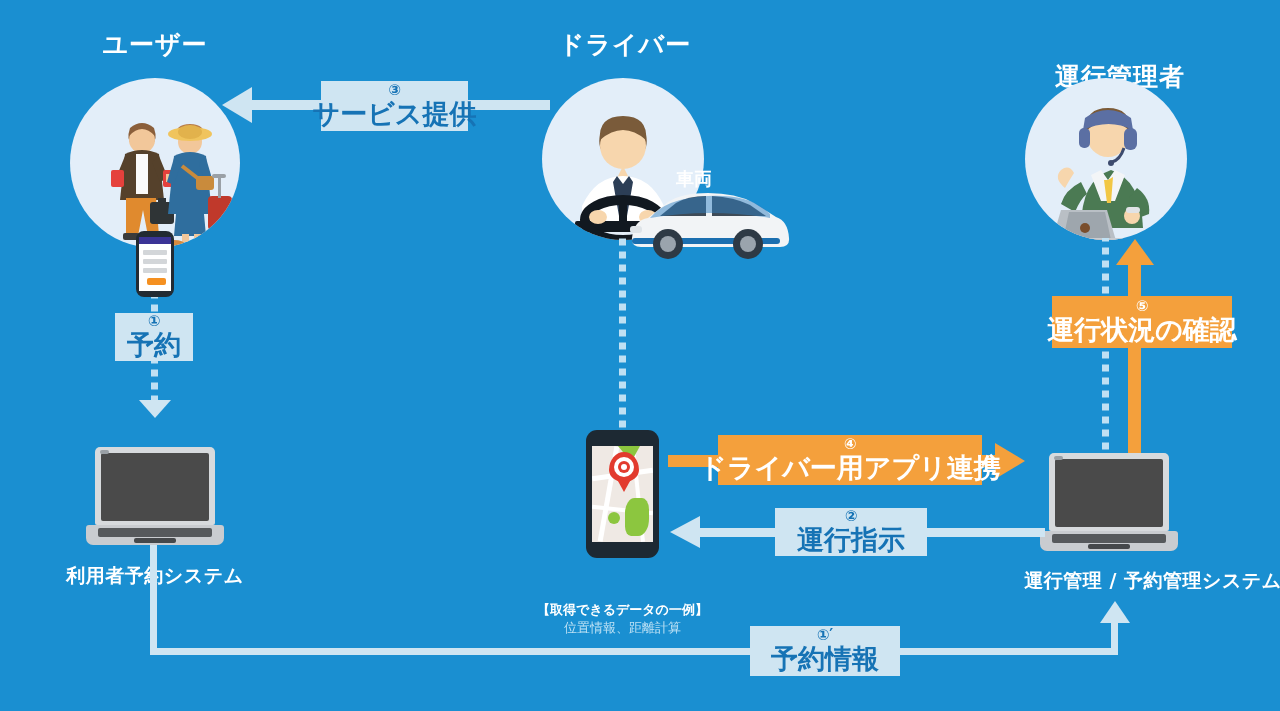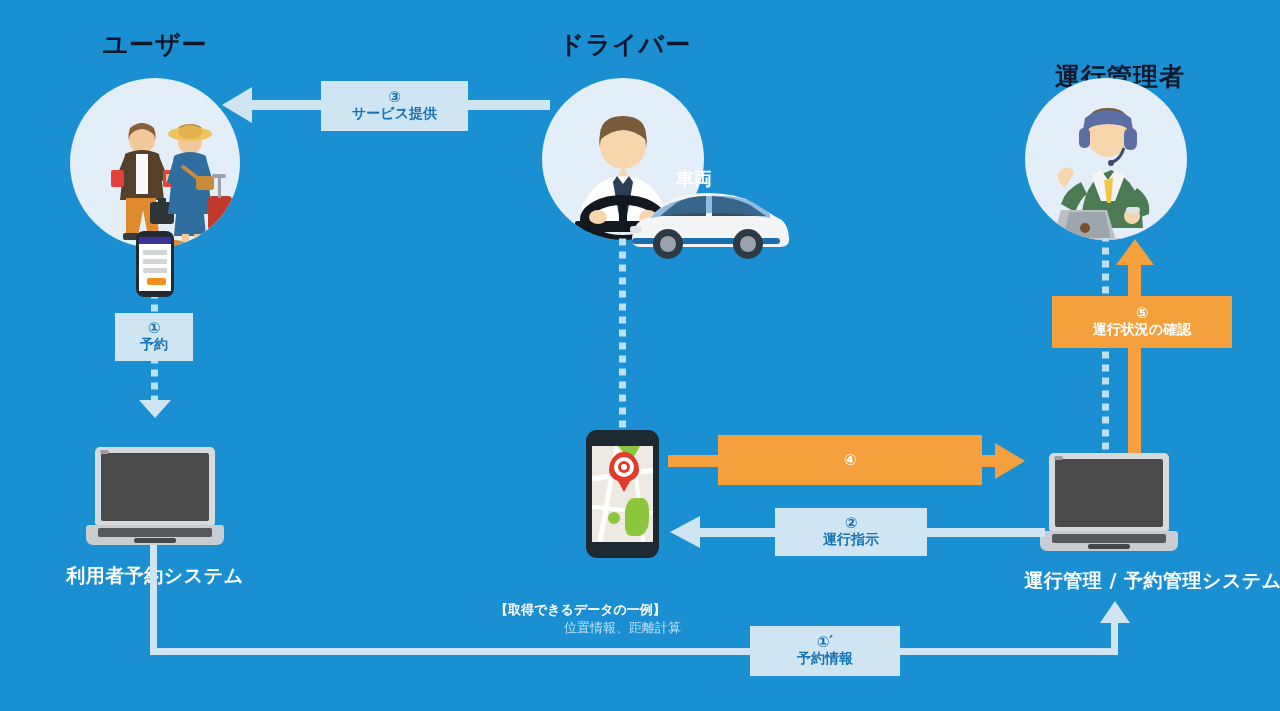--- a/index.html
+++ b/index.html
@@ -8,29 +8,29 @@
     background:#1a8fd1;
     font-family:"DejaVu Sans","Liberation Sans",sans-serif;
     overflow:hidden;
     position:relative;
   }
   .stage{position:absolute;left:0;top:0;width:1280px;height:711px;}
   .abs{position:absolute;}
 
   
   .actor-title{
-    color:#0f172a;font-weight:bold;font-size:25px;letter-spacing:1px;
+    color:#ffffff;font-weight:bold;font-size:25px;letter-spacing:1px;
     text-align:center;white-space:nowrap;
   }
   .sys-label{
     color:#ffffff;font-weight:bold;font-size:19px;text-align:center;
     white-space:nowrap;letter-spacing:0.5px;
   }
   .sub-label{
-    color:#ffffff;font-weight:bold;font-size:13px;text-align:left;white-space:nowrap;
+    color:#ffffff;font-weight:bold;font-size:13px;text-align:center;white-space:nowrap;
   }
   .sub-label2{
     color:#bfe2f5;font-weight:normal;font-size:13px;text-align:center;white-space:nowrap;font-family:Liberation Mono, monospace;
   }
   .small-title{
     color:#ffffff;font-weight:bold;font-size:18px;white-space:nowrap;
   }
 
   
   .circle{
@@ -38,21 +38,21 @@
     background:#e3eef9;
     overflow:hidden;
   }
 
   
   .flowbox{
     display:flex;flex-direction:column;align-items:center;justify-content:center;
     box-sizing:border-box;line-height:1.05;
   }
   .flowbox .num{font-size:15px;font-weight:bold;line-height:1;}
-  .flowbox .txt{font-size:14px;font-weight:bold;line-height:1.15;white-space:nowrap;}
+  .flowbox .txt{font-size:27px;font-weight:bold;line-height:1.15;white-space:nowrap;}
   .box-blue{background:#cfe5f2;}
   .box-blue .num,.box-blue .txt{color:#1673b5;}
   .box-orange{background:#f4a03c;}
   .box-orange .num,.box-orange .txt{color:#ffffff;}
 
   
   .bar{background:#cfe5f2;}
   .bar-o{background:#f4a03c;}
   .dot-v{
     background-image:linear-gradient(#bfe0f3 55%,rgba(0,0,0,0) 0%);
@@ -272,20 +272,21 @@
     <div class="lp-base"></div>
     <div class="lp-key"></div>
     <div class="lp-pad"></div>
   </div>
   <div class="abs sys-label" style="left:998px;top:568px;width:310px;">運行管理 / 予約管理システム</div>
 
   <div class="abs bar-o" style="left:668px;top:455px;width:330px;height:12px;"></div>
   <div class="abs tri" style="left:995px;top:443px;border-top:18px solid transparent;border-bottom:18px solid transparent;border-left:30px solid #f4a03c;"></div>
   <div class="abs flowbox box-orange" style="left:718px;top:435px;width:264px;height:50px;">
     <span class="num">④</span>
+    <span class="txt">ドライバー用アプリ連携</span>
   </div>
 
   <div class="abs bar" style="left:700px;top:528px;width:345px;height:9px;"></div>
   <div class="abs tri" style="left:670px;top:516px;border-top:16px solid transparent;border-bottom:16px solid transparent;border-right:30px solid #cfe5f2;"></div>
   <div class="abs flowbox box-blue" style="left:775px;top:508px;width:152px;height:48px;">
     <span class="num">②</span>
     <span class="txt">運行指示</span>
   </div>
 
   <div class="abs bar" style="left:150px;top:545px;width:7px;height:110px;"></div>

